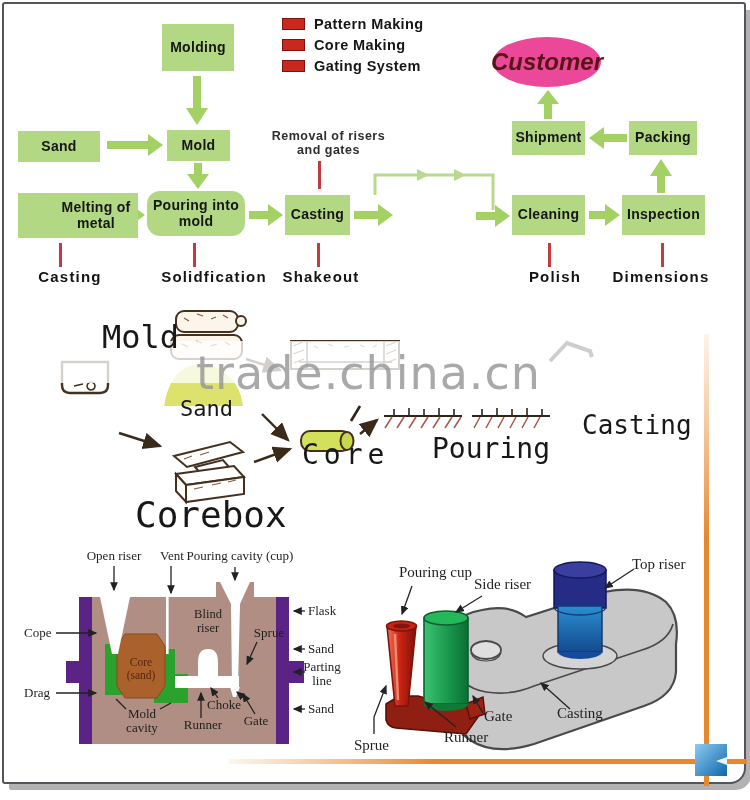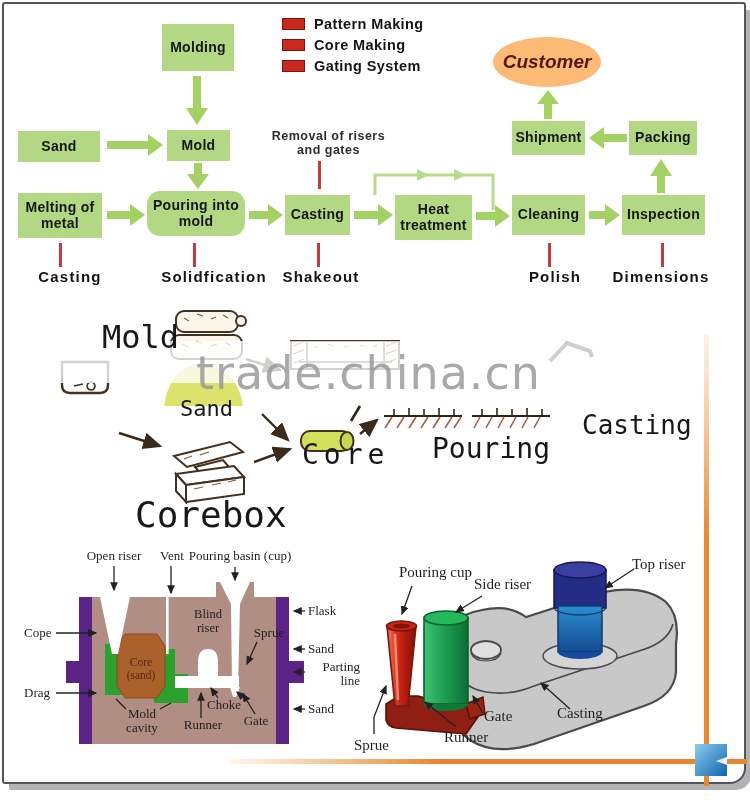--- a/index.html
+++ b/index.html
@@ -6,23 +6,23 @@
   .stage{position:relative;width:750px;height:800px;background:#fff;overflow:hidden;
          font-family:"Liberation Sans",sans-serif;}
   .sheet{position:absolute;left:2px;top:2px;width:740px;height:778px;background:#fff;
          border:2px solid #53555b;border-radius:3px 3px 16px 3px;
          box-shadow:6px 7px 0 -1px #b2b2b4;}
   .layer{position:absolute;left:0;top:0;width:746px;height:782px;}
   .fbox{position:absolute;background:#b2d884;color:#161616;
         font-weight:700;font-size:14px;line-height:1.12;letter-spacing:.3px;
         display:flex;align-items:center;justify-content:center;text-align:center;}
   .fbox .l2{display:block;}
-  .customer{position:absolute;background:#fdba74;border-radius:50%;
+  .customer{position:absolute;background:#ec4899;border-radius:50%;
         display:flex;align-items:center;justify-content:center;
-        font-style:italic;font-weight:700;font-size:19px;color:#571616;}
+        font-style:italic;font-weight:700;font-size:24px;color:#571616;}
   .legend{position:absolute;left:278px;top:12px;}
   .legend-row{display:flex;align-items:center;gap:9px;margin-bottom:5px;}
   .legend-swatch{width:21px;height:10px;background:#c8281e;border:1px solid #7e120c;}
   .legend-label{font-weight:700;font-size:14.5px;color:#161616;letter-spacing:.4px;}
   .rlabel{position:absolute;font-weight:700;font-size:12.5px;line-height:1.15;color:#2e2e2e;
         text-align:center;letter-spacing:.5px;}
   .plabel{position:absolute;font-weight:700;font-size:15px;color:#141414;text-align:center;
         letter-spacing:1.2px;}
   .slabel{position:absolute;font-family:"DejaVu Sans Mono",monospace;color:#181818;}
   .wband{position:absolute;left:46px;top:337px;width:565px;height:42px;background:rgba(255,255,255,.78);}
@@ -254,30 +254,27 @@
   </svg>
 
   <div class="wband"></div>
   <div class="watermark">trade.china.cn</div>
 
   <div class="fbox" style="left:158px;top:20px;width:72px;height:47px;">Molding</div>
   <div class="fbox" style="left:14px;top:127px;width:82px;height:31px;">Sand</div>
   <div class="fbox" style="left:163px;top:126px;width:63px;height:31px;">Mold</div>
   <div class="fbox" style="left:508px;top:117px;width:73px;height:34px;">Shipment</div>
   <div class="fbox" style="left:625px;top:117px;width:68px;height:34px;">Packing</div>
-  <div class="fbox" style="left:14px;top:189px;width:84px;height:45px;">
+  <div class="fbox" style="left:14px;top:189px;width:84px;height:45px;padding-left:36px;">
     <span><span>Melting of</span><span class="l2">metal</span></span>
   </div>
   <div class="fbox" style="left:143px;top:187px;width:98px;height:45px;border-radius:13px;">
     <span><span>Pouring into</span><span class="l2">mold</span></span>
   </div>
   <div class="fbox" style="left:281px;top:191px;width:65px;height:40px;">Casting</div>
-  <div class="fbox" style="left:391px;top:191px;width:77px;height:45px;">
-    <span><span>Heat</span><span class="l2">treatment</span></span>
-  </div>
   <div class="fbox" style="left:508px;top:191px;width:73px;height:40px;">Cleaning</div>
   <div class="fbox" style="left:618px;top:191px;width:83px;height:40px;">Inspection</div>
   <div class="customer" style="left:489px;top:33px;width:108px;height:50px;">Customer</div>
 
   <div class="legend">
     <div class="legend-row">
       <span class="legend-swatch"></span>
       <span class="legend-label">Pattern Making</span>
     </div>
     <div class="legend-row">
@@ -303,26 +300,26 @@
 
   <div class="slabel" style="left:98px;top:314px;font-size:32px;">Mold</div>
   <div class="slabel" style="left:176px;top:392px;font-size:22px;">Sand</div>
   <div class="slabel" style="left:298px;top:434px;font-size:28px;letter-spacing:5px;">Core</div>
   <div class="slabel" style="left:131px;top:490px;font-size:36px;">Corebox</div>
   <div class="slabel" style="left:428px;top:428px;font-size:28px;">Pouring</div>
   <div class="slabel" style="left:578px;top:406px;font-size:26px;">Casting</div>
 
   <div class="xlabel" style="left:60px;top:545px;width:100px;">Open riser</div>
   <div class="xlabel" style="left:148px;top:545px;width:40px;">Vent</div>
-  <div class="xlabel" style="left:180px;top:545px;width:112px;">Pouring basin (cup)</div>
+  <div class="xlabel" style="left:180px;top:545px;width:112px;">Pouring cavity (cup)</div>
   <div class="xlabel" style="left:20px;top:622px;width:40px;text-align:left;">Cope</div>
   <div class="xlabel" style="left:20px;top:682px;width:40px;text-align:left;">Drag</div>
   <div class="xlabel" style="left:304px;top:600px;width:40px;text-align:left;">Flask</div>
   <div class="xlabel" style="left:304px;top:638px;width:40px;text-align:left;">Sand</div>
-  <div class="xlabel" style="left:304px;top:656px;width:52px;text-align:right;">
+  <div class="xlabel" style="left:292px;top:656px;width:52px;text-align:center;">
     <div>Parting</div>
     <div>line</div>
   </div>
   <div class="xlabel" style="left:304px;top:698px;width:40px;text-align:left;">Sand</div>
   <div class="xlabel" style="left:174px;top:604px;width:60px;font-size:12.5px;">
     <div>Blind</div>
     <div>riser</div>
   </div>
   <div class="xlabel" style="left:243px;top:622px;width:44px;">Sprue</div>
   <div class="xlabel" style="left:110px;top:652px;width:54px;font-size:11.5px;color:#5c2410;">

